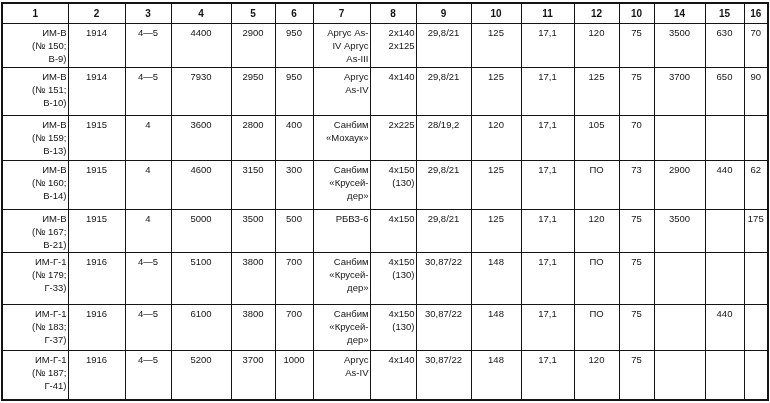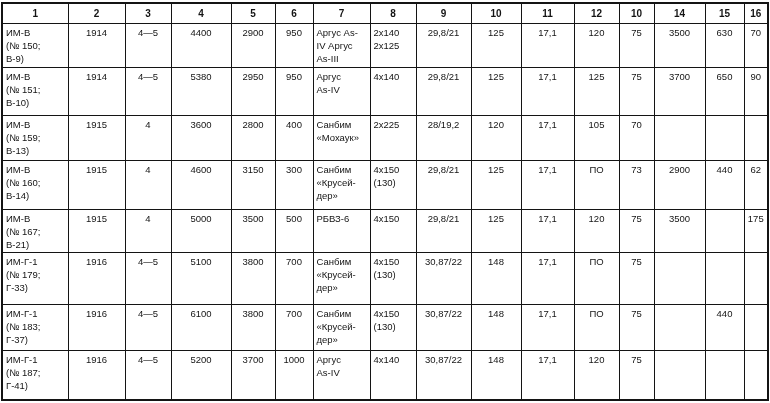--- a/index.html
+++ b/index.html
@@ -35,21 +35,21 @@
     white-space: pre-line;
   }
   table.spec th {
     font-weight: bold;
     font-size: 10px;
     height: 17px;
     vertical-align: middle;
     padding: 1px;
   }
   table.spec td.left {
-    text-align: left;
+    text-align: right;
     padding-left: 3px;
     margin-left: 12px;
   }
   
   tbody tr:nth-child(1) td { height: 40px; }
   tbody tr:nth-child(2) td { height: 44px; }
   tbody tr:nth-child(3) td { height: 41px; }
   tbody tr:nth-child(4) td { height: 45px; }
   tbody tr:nth-child(5) td { height: 38px; }
   tbody tr:nth-child(6) td { height: 48px; }
@@ -122,21 +122,21 @@
           <td>3500</td>
           <td>630</td>
           <td>70</td>
         </tr>
         <tr>
           <td class="left">ИМ-В
 (№ 151;
 В-10)</td>
           <td>1914</td>
           <td>4—5</td>
-          <td>5380</td>
+          <td>7930</td>
           <td>2950</td>
           <td>950</td>
           <td class="left">Аргус
 As-IV</td>
           <td class="left">4x140</td>
           <td>29,8/21</td>
           <td>125</td>
           <td>17,1</td>
           <td>125</td>
           <td>75</td>

